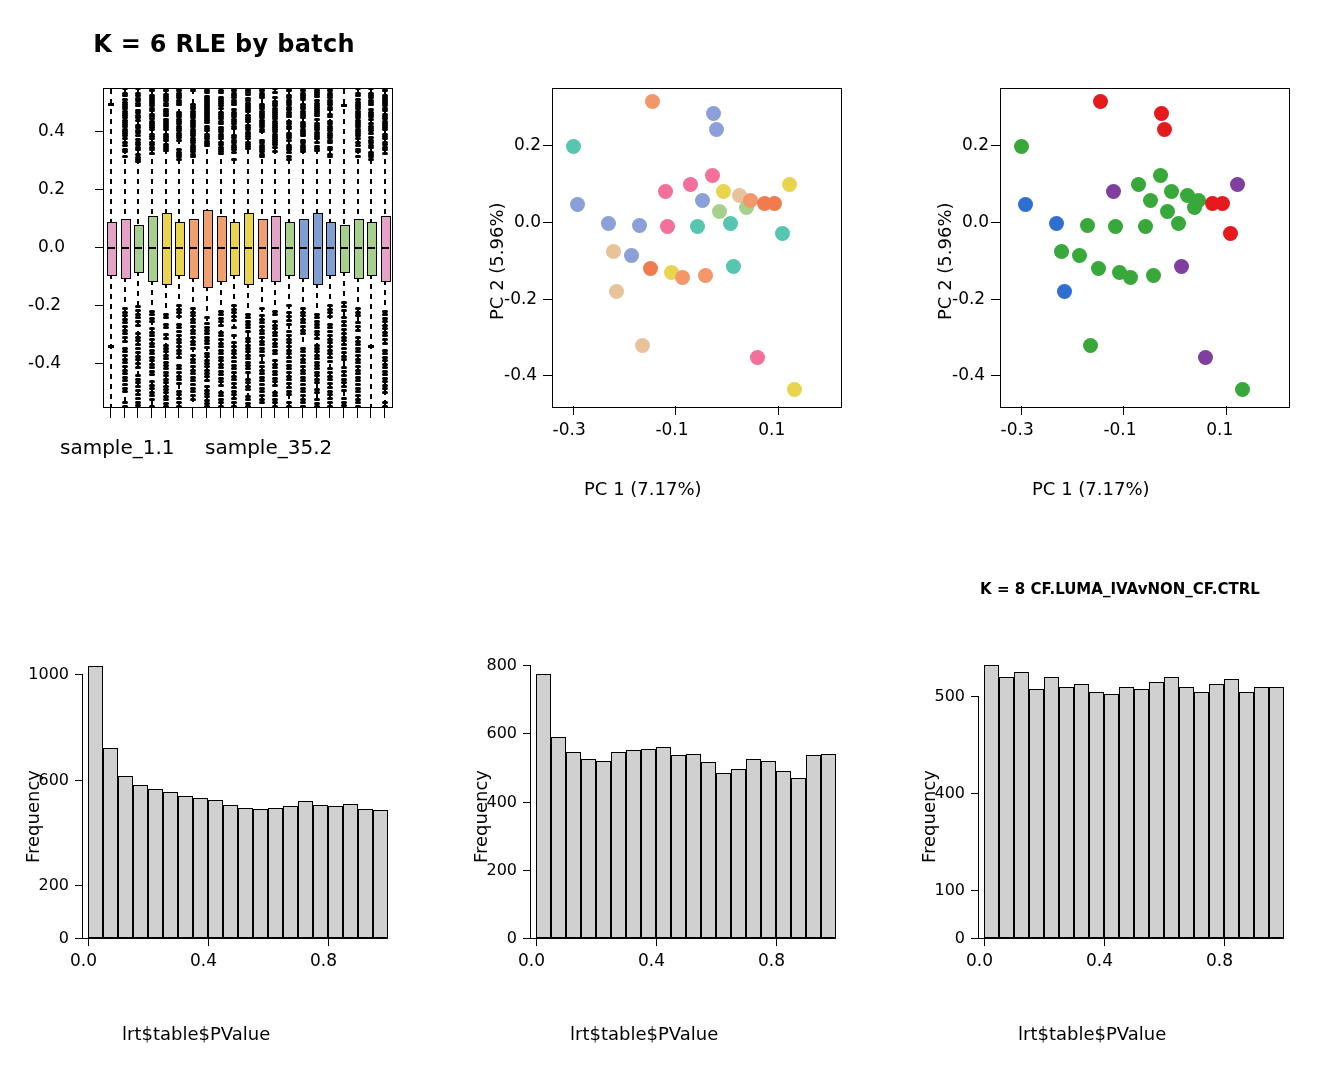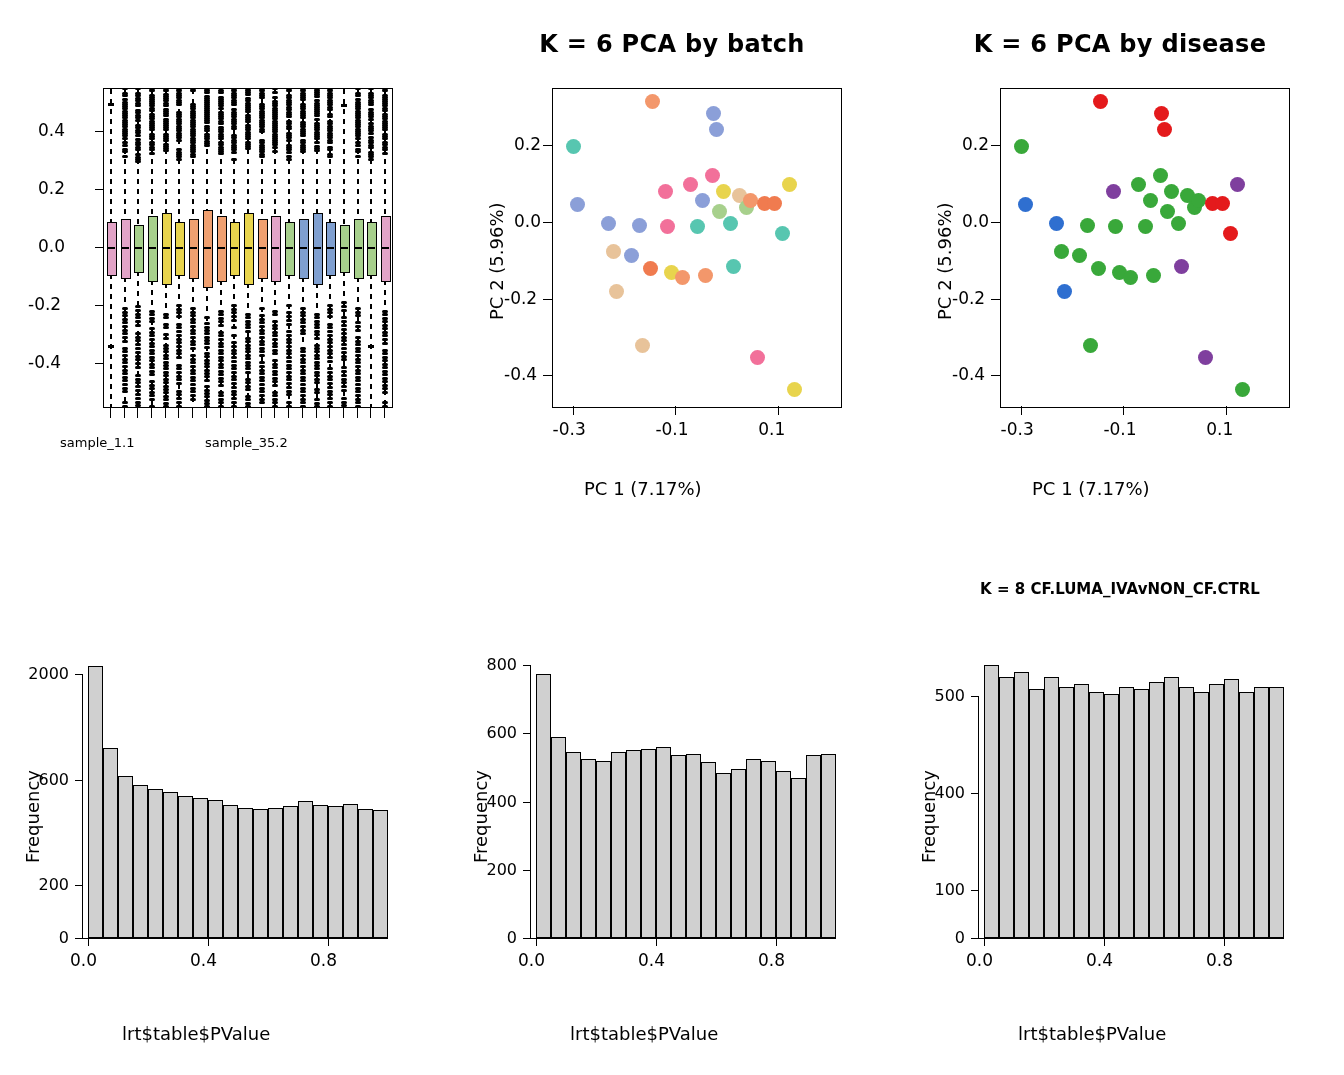--- a/index.html
+++ b/index.html
@@ -38,35 +38,36 @@
 
   
   .rle-wrap{position:absolute;left:103px;top:88px;width:288px;height:318px;overflow:hidden;border:1px solid #000;}
   .rle-col{position:absolute;top:0;bottom:0;width:8px;}
   .whisk{position:absolute;left:3px;width:2px;background:repeating-linear-gradient(to bottom,#000 0 5px,transparent 5px 10px);}
   .boxr{position:absolute;left:0;width:8px;border:1px solid #000;}
   .medr{position:absolute;left:0;width:8px;height:2px;background:#000;}
   .outl{position:absolute;left:1px;width:6px;height:3px;background:#000;border-radius:2px;}
   .rle-ticks{position:absolute;left:103px;top:407px;width:288px;height:12px;}
   .rle-ticks i{position:absolute;top:0;width:1px;height:11px;background:#000;}
-  .rle-samp{position:absolute;font-size:13px;}
+  .rle-samp{position:absolute;font-size:20px;}
 
   
   .pt{position:absolute;width:15px;height:15px;border-radius:50%;}
 
   
   .bar{position:absolute;bottom:0;background:#d0d0d0;border:1px solid #000;box-sizing:border-box;}
   .histarea{position:absolute;}
 </style>
 </head>
 <body>
 
 <div class="grid">
 
   <div class="cell">
+    <div class="big-title">K = 6 RLE by batch</div>
 
     <div class="rle-wrap" id="rle-area">
         <div class="rle-col" style="left:2.8571428571428568px;">
           <div class="whisk" style="top:-20px;height:152.9818181818182px;"></div>
           <div class="whisk" style="top:185.0181818181818px;height:152.9818181818182px;"></div>
           <div class="boxr" style="top:132.9818181818182px;height:52.0363636363636px;background:#e2a3c7;"></div>
           <div class="medr" style="top:158px;"></div>
           <div class="outl" style="top:14.479765395894432px;"></div>
           <div class="outl" style="top:14.479765395894432px;"></div>
           <div class="outl" style="top:14.479765395894432px;"></div>
@@ -1301,21 +1302,20 @@
         <i style="left:253.7142857142857px;"></i>
         <i style="left:267.4285714285714px;"></i>
         <i style="left:281.1428571428571px;"></i>
       </div>
 
     <div class="rle-samp" style="left:60px;top:435px;">sample_1.1</div>
     <div class="rle-samp" style="left:205px;top:435px;">sample_35.2</div>
   </div>
 
   <div class="cell">
-    <div class="big-title">K = 6 PCA by batch</div>
     <div class="plotbox" id="pcab-box" style="left:104px;top:88px;width:288px;height:318px;">
         <div class="pt" style="left:13.071428571428587px;top:49.969879518072275px;background:#57c6b0;"></div>
         <div class="pt" style="left:17.185714285714305px;top:108.2060240963855px;background:#8b9fd8;"></div>
         <div class="pt" style="left:48.042857142857144px;top:126.59638554216869px;background:#8b9fd8;"></div>
         <div class="pt" style="left:53.1857142857143px;top:155.33132530120483px;background:#e8c39a;"></div>
         <div class="pt" style="left:56.27142857142858px;top:194.79397590361447px;background:#e8c39a;"></div>
         <div class="pt" style="left:70.67142857142858px;top:159.16265060240966px;background:#8b9fd8;"></div>
         <div class="pt" style="left:78.9px;top:128.5120481927711px;background:#8b9fd8;"></div>
         <div class="pt" style="left:81.9857142857143px;top:249.19879518072287px;background:#e8c39a;"></div>
         <div class="pt" style="left:90.21428571428572px;top:171.80602409638553px;background:#f07b4f;"></div>
@@ -1359,21 +1359,20 @@
         <div class="axisline" style="left:95px;top:298.72289156626505px;width:9px;height:1px;"></div>
         <div class="ticklbl" style="left:56px;top:287.72289156626505px;">-0.2</div>
         <div class="axisline" style="left:95px;top:375.34939759036143px;width:9px;height:1px;"></div>
         <div class="ticklbl" style="left:56px;top:364.34939759036143px;">-0.4</div>
       </div>
     <div class="axlabel" style="left:136px;top:478px;">PC 1 (7.17%)</div>
     <div class="axlabel rot" style="left:38px;top:320px;">PC 2 (5.96%)</div>
   </div>
 
   <div class="cell">
-    <div class="big-title">K = 6 PCA by disease</div>
     <div class="plotbox" id="pcad-box" style="left:104px;top:88px;width:288px;height:318px;">
         <div class="pt" style="left:13.071428571428587px;top:49.969879518072275px;background:#39a83a;"></div>
         <div class="pt" style="left:17.185714285714305px;top:108.2060240963855px;background:#2f6fd0;"></div>
         <div class="pt" style="left:48.042857142857144px;top:126.59638554216869px;background:#2f6fd0;"></div>
         <div class="pt" style="left:53.1857142857143px;top:155.33132530120483px;background:#39a83a;"></div>
         <div class="pt" style="left:56.27142857142858px;top:194.79397590361447px;background:#2f6fd0;"></div>
         <div class="pt" style="left:70.67142857142858px;top:159.16265060240966px;background:#39a83a;"></div>
         <div class="pt" style="left:78.9px;top:128.5120481927711px;background:#39a83a;"></div>
         <div class="pt" style="left:81.9857142857143px;top:249.19879518072287px;background:#39a83a;"></div>
         <div class="pt" style="left:90.21428571428572px;top:171.80602409638553px;background:#39a83a;"></div>
@@ -1449,21 +1448,21 @@
     <div id="h1-axes">
         <div class="axisline" style="left:82px;top:400px;width:306px;height:1px;"></div>
         <div class="axisline" style="left:82px;top:136.36363636363637px;width:1px;height:263.6363636363636px;"></div>
         <div class="axisline" style="left:75px;top:400px;width:7px;height:1px;"></div>
         <div class="ticklbl small" style="left:0px;top:390px;width:69px;text-align:right;">0</div>
         <div class="axisline" style="left:75px;top:347.27272727272725px;width:7px;height:1px;"></div>
         <div class="ticklbl small" style="left:0px;top:337.27272727272725px;width:69px;text-align:right;">200</div>
         <div class="axisline" style="left:75px;top:241.81818181818184px;width:7px;height:1px;"></div>
         <div class="ticklbl small" style="left:0px;top:231.81818181818184px;width:69px;text-align:right;">600</div>
         <div class="axisline" style="left:75px;top:136.36363636363637px;width:7px;height:1px;"></div>
-        <div class="ticklbl small" style="left:0px;top:126.36363636363637px;width:69px;text-align:right;">2000</div>
+        <div class="ticklbl small" style="left:0px;top:126.36363636363637px;width:69px;text-align:right;">1000</div>
         <div class="axisline" style="left:88px;top:400px;width:1px;height:8px;"></div>
         <div class="ticklbl" style="left:70px;top:412px;">0.0</div>
         <div class="axisline" style="left:208px;top:400px;width:1px;height:8px;"></div>
         <div class="ticklbl" style="left:190px;top:412px;">0.4</div>
         <div class="axisline" style="left:328px;top:400px;width:1px;height:8px;"></div>
         <div class="ticklbl" style="left:310px;top:412px;">0.8</div>
       </div>
     <div class="axlabel" style="left:122px;top:485px;">lrt$table$PValue</div>
     <div class="axlabel rot" style="left:22px;top:325px;">Frequency</div>
   </div>

